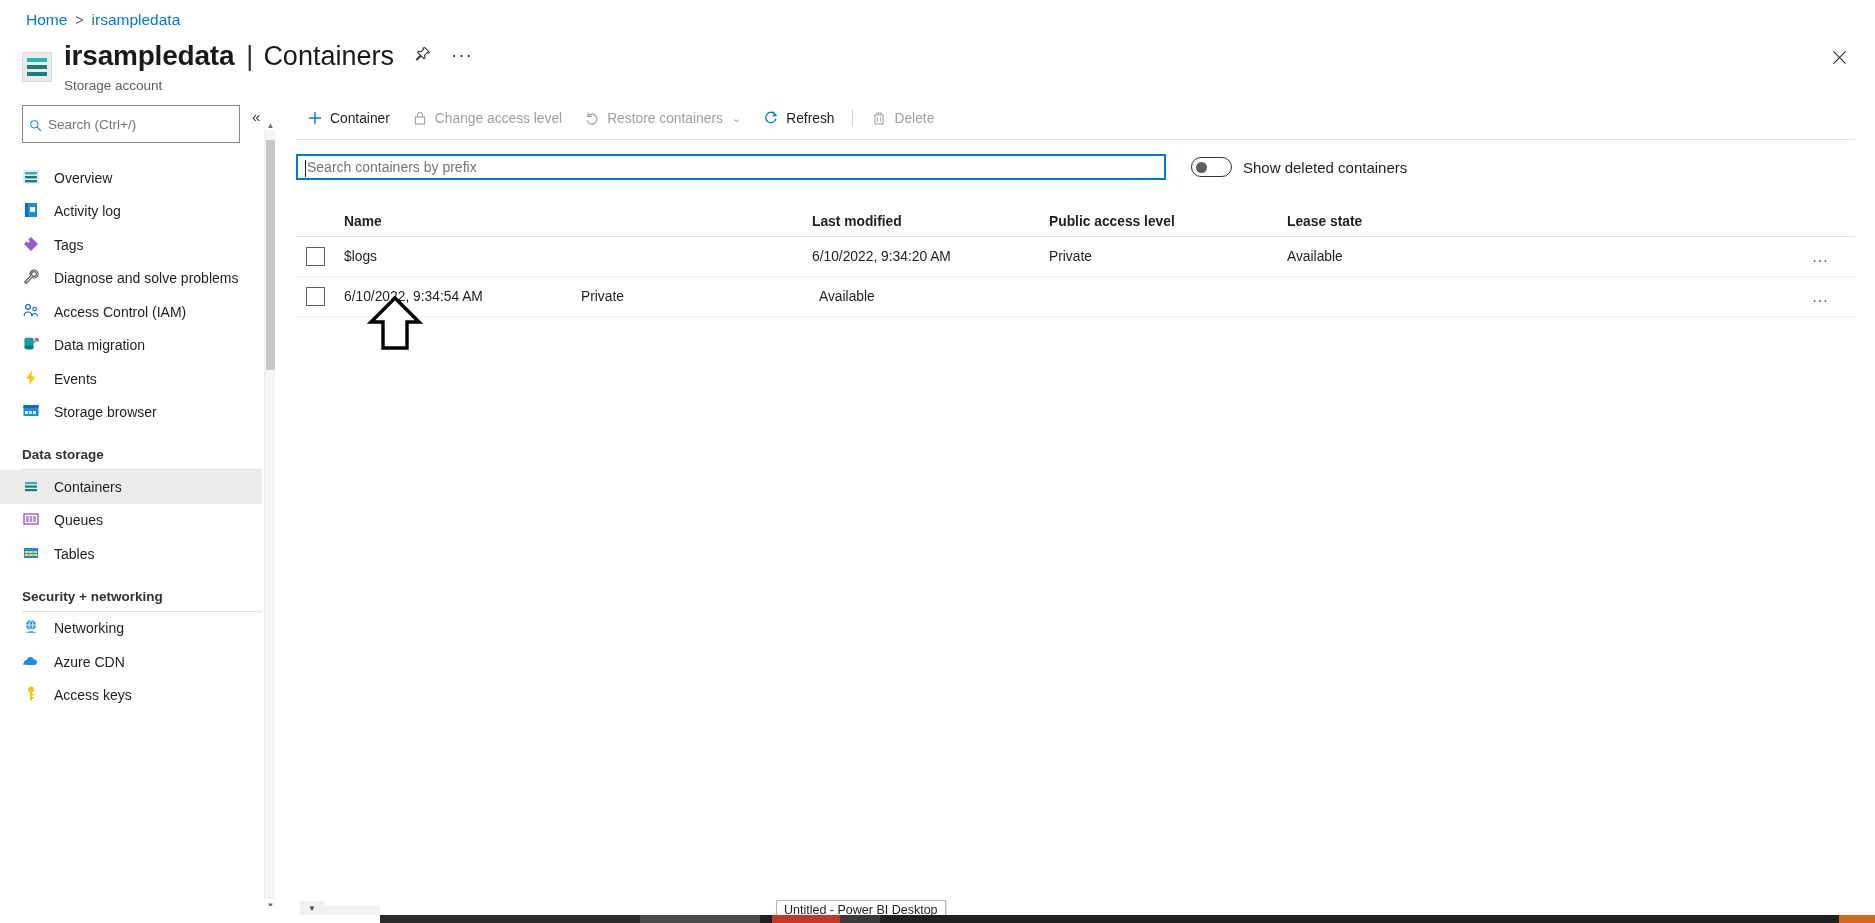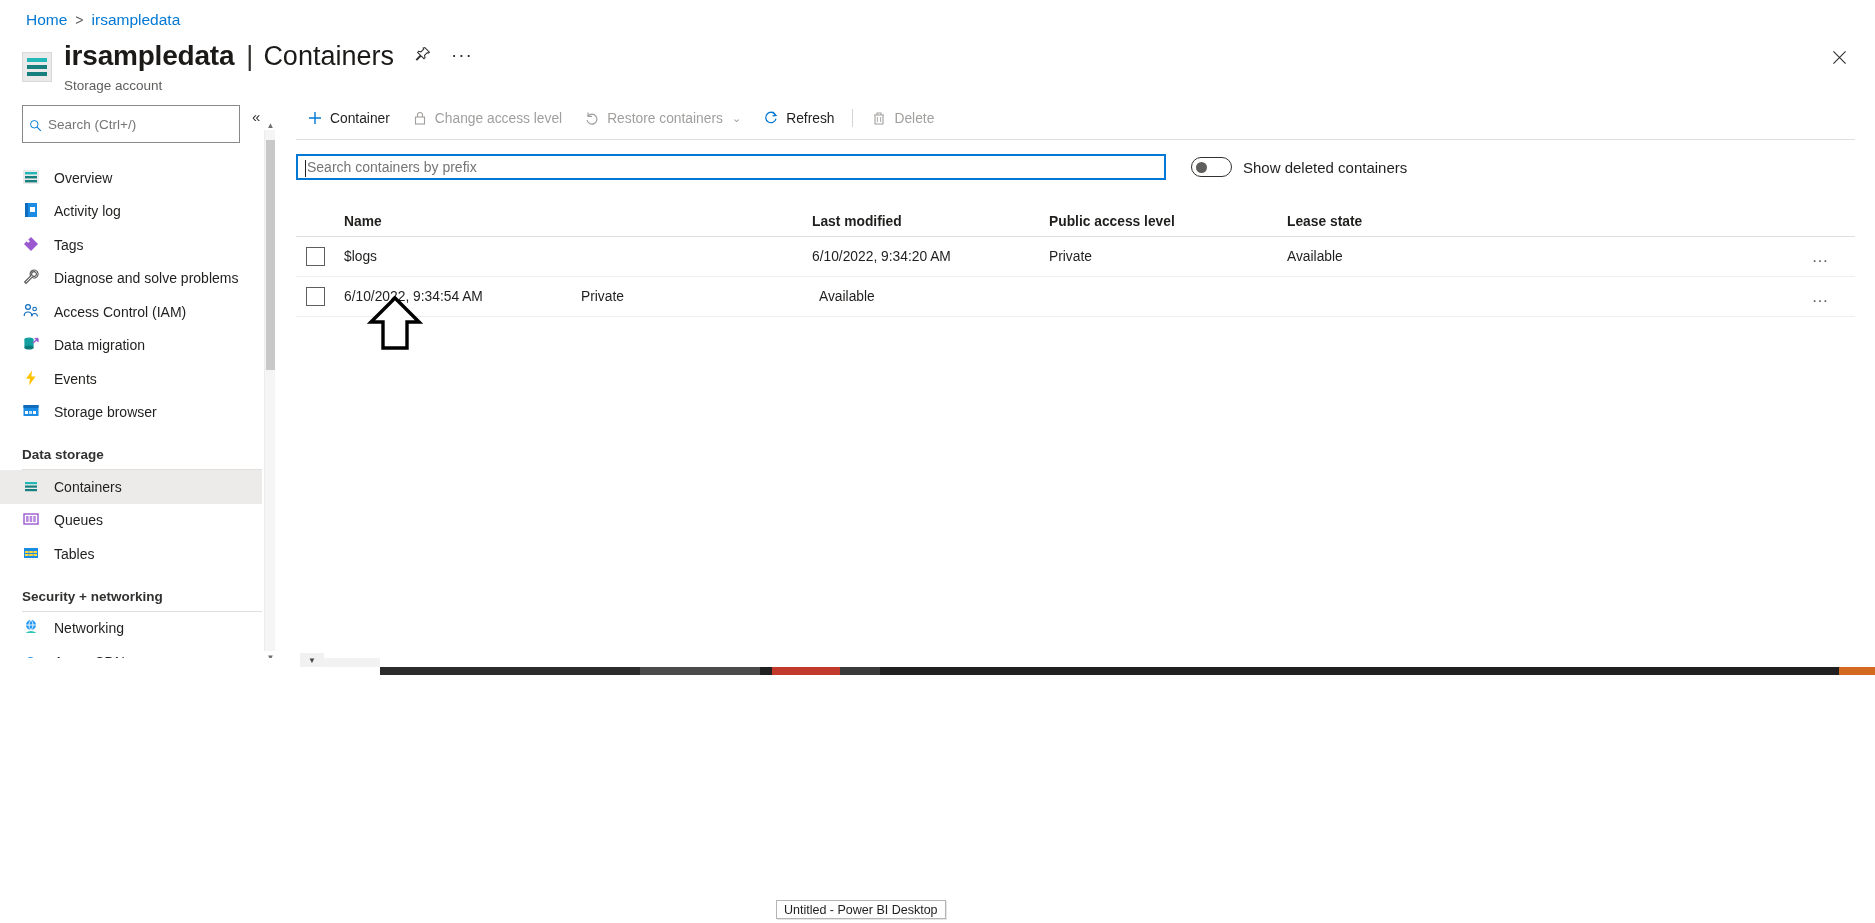--- a/index.html
+++ b/index.html
@@ -3,21 +3,21 @@
 <meta charset="utf-8">
 <style>
   * { box-sizing: border-box; margin: 0; padding: 0; }
   html, body {
     width: 1875px; height: 923px;
     font-family: "Liberation Sans", sans-serif;
     background: #ffffff;
     color: #201f1e;
     overflow: hidden;
   }
-  #app { position: relative; width: 1875px; height: 675px; background:#fff; }
+  #app { position: relative; width: 1875px; height: 923px; background:#fff; }
 
   
   .breadcrumb {
     position: absolute; left: 26px; top: 11px;
     font-size: 15.5px; display: flex; align-items: center; gap: 8px;
   }
   .crumb-link { color: #0078d4; cursor: pointer; }
   .crumb-sep { color: #605e5c; font-size: 14px; }
 
   

